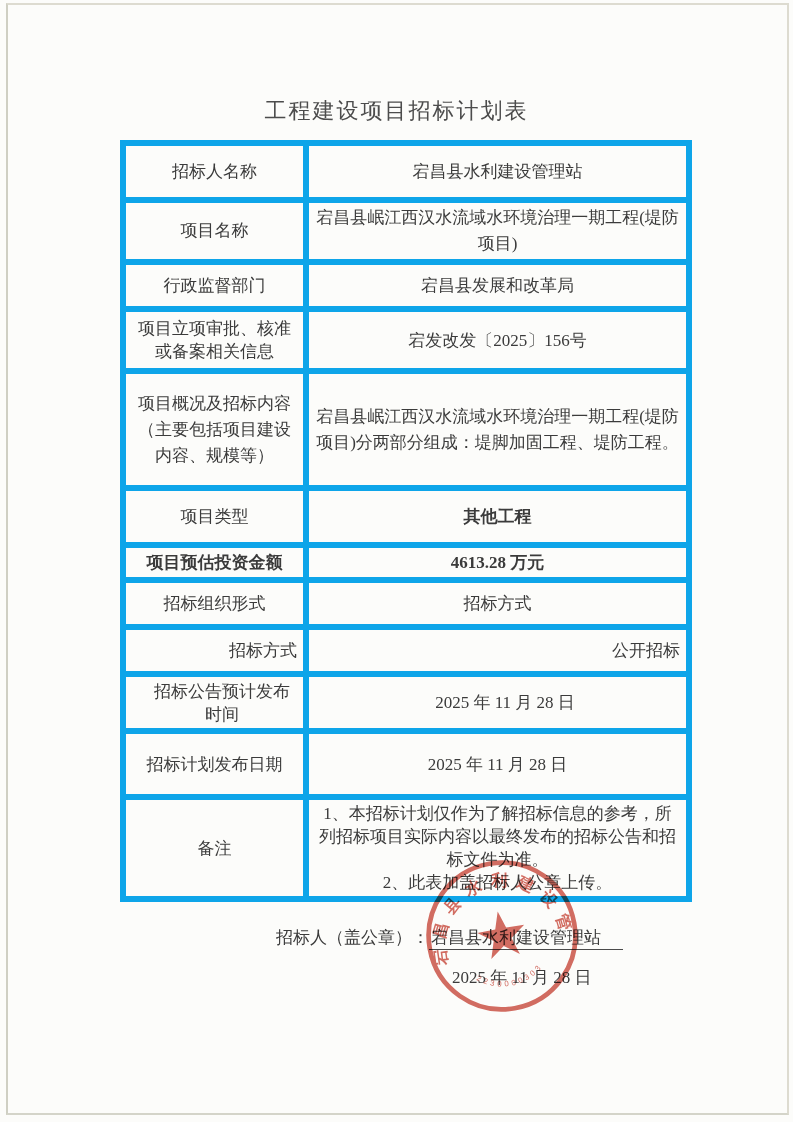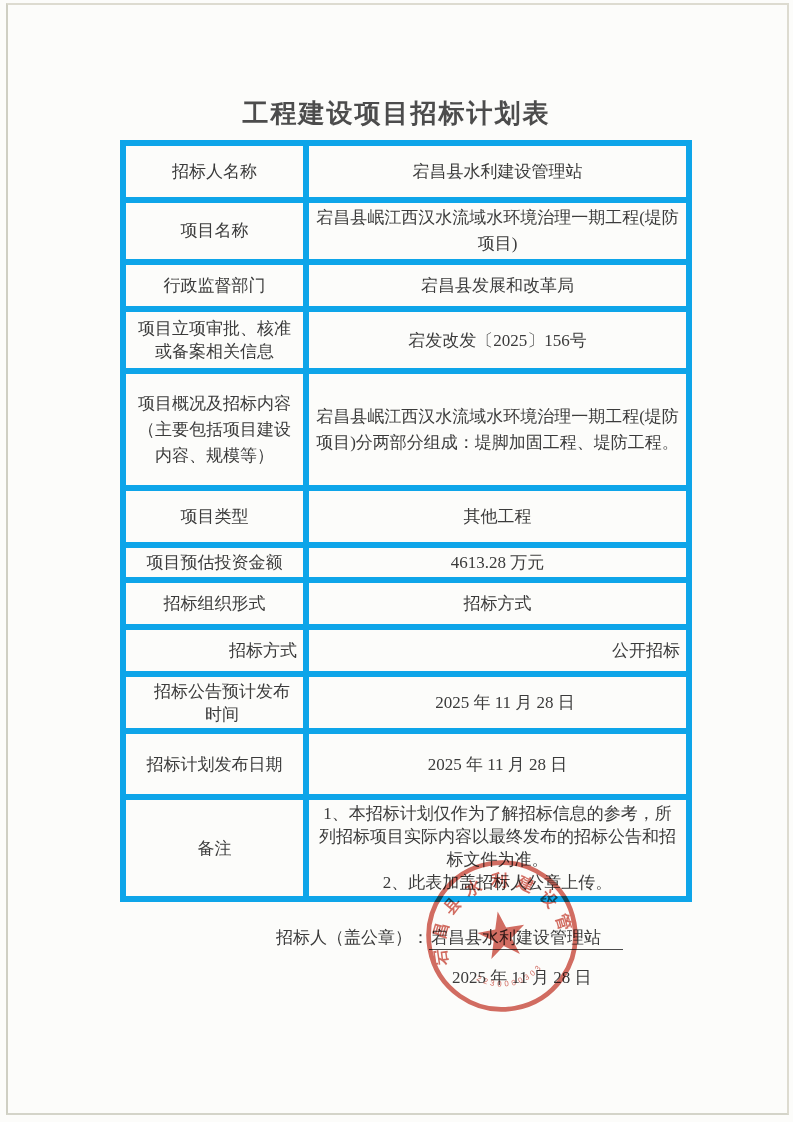--- a/index.html
+++ b/index.html
@@ -15,21 +15,21 @@
   .page-edge {
     position: absolute; left: 6px; top: 3px; right: 4px; bottom: 7px;
     border: 2px solid #dddbd0;
     border-left-color: #cfcfc3;
     border-bottom-color: #d4d4c9;
     pointer-events: none;
   }
   .doc-title {
     position: absolute; left: 0; top: 96px; width: 793px;
     text-align: center;
-    font-size: 26px; font-weight: bold; letter-spacing: 2px;
+    font-size: 22px; font-weight: normal; letter-spacing: 2px;
     color: #4c4c4c;
   }
   table.bid-table {
     position: absolute; left: 120px; top: 140px; width: 566px;
     border-collapse: collapse; table-layout: fixed;
   }
   table.bid-table td {
     border: 6px solid #0ea5e9;
     font-size: 17px;
     vertical-align: middle;
@@ -39,29 +39,29 @@
     color: #3b3b3b;
   }
   td.lbl { width: 183px; padding: 2px 2px; }
   td.val { width: 383px; }
   tr.r1  td { height: 57px; }
   tr.r2  td { height: 58px; line-height: 26px; }
   tr.r3  td { height: 47px; }
   tr.r4  td { height: 62px; }
   tr.r5  td { height: 117px; line-height: 26px; }
   tr.r6  td { height: 57px; }
-  tr.r7  td { height: 35px; }
+  tr.r7  td { height: 35px; font-weight: bold; }
   tr.r8  td { height: 47px; }
   tr.r9  td { height: 47px; text-align: right; }
   tr.r10 td { height: 57px; padding-left: 21px; }
   tr.r11 td { height: 66px; }
   tr.r12 td { height: 102px; }
   .bold-sans {
     font-family: "Liberation Sans", "DejaVu Sans", sans-serif;
-    font-weight: normal;
+    font-weight: bold;
   }
   td.remark-cell {
     text-align: left;
     padding: 6px 4px 6px 12px;
     line-height: 24px;
     vertical-align: middle;
   }
   .footer-sign {
     position: absolute; left: 276px; top: 926px;
     font-size: 17px; color: #3b3b3b; white-space: nowrap;

